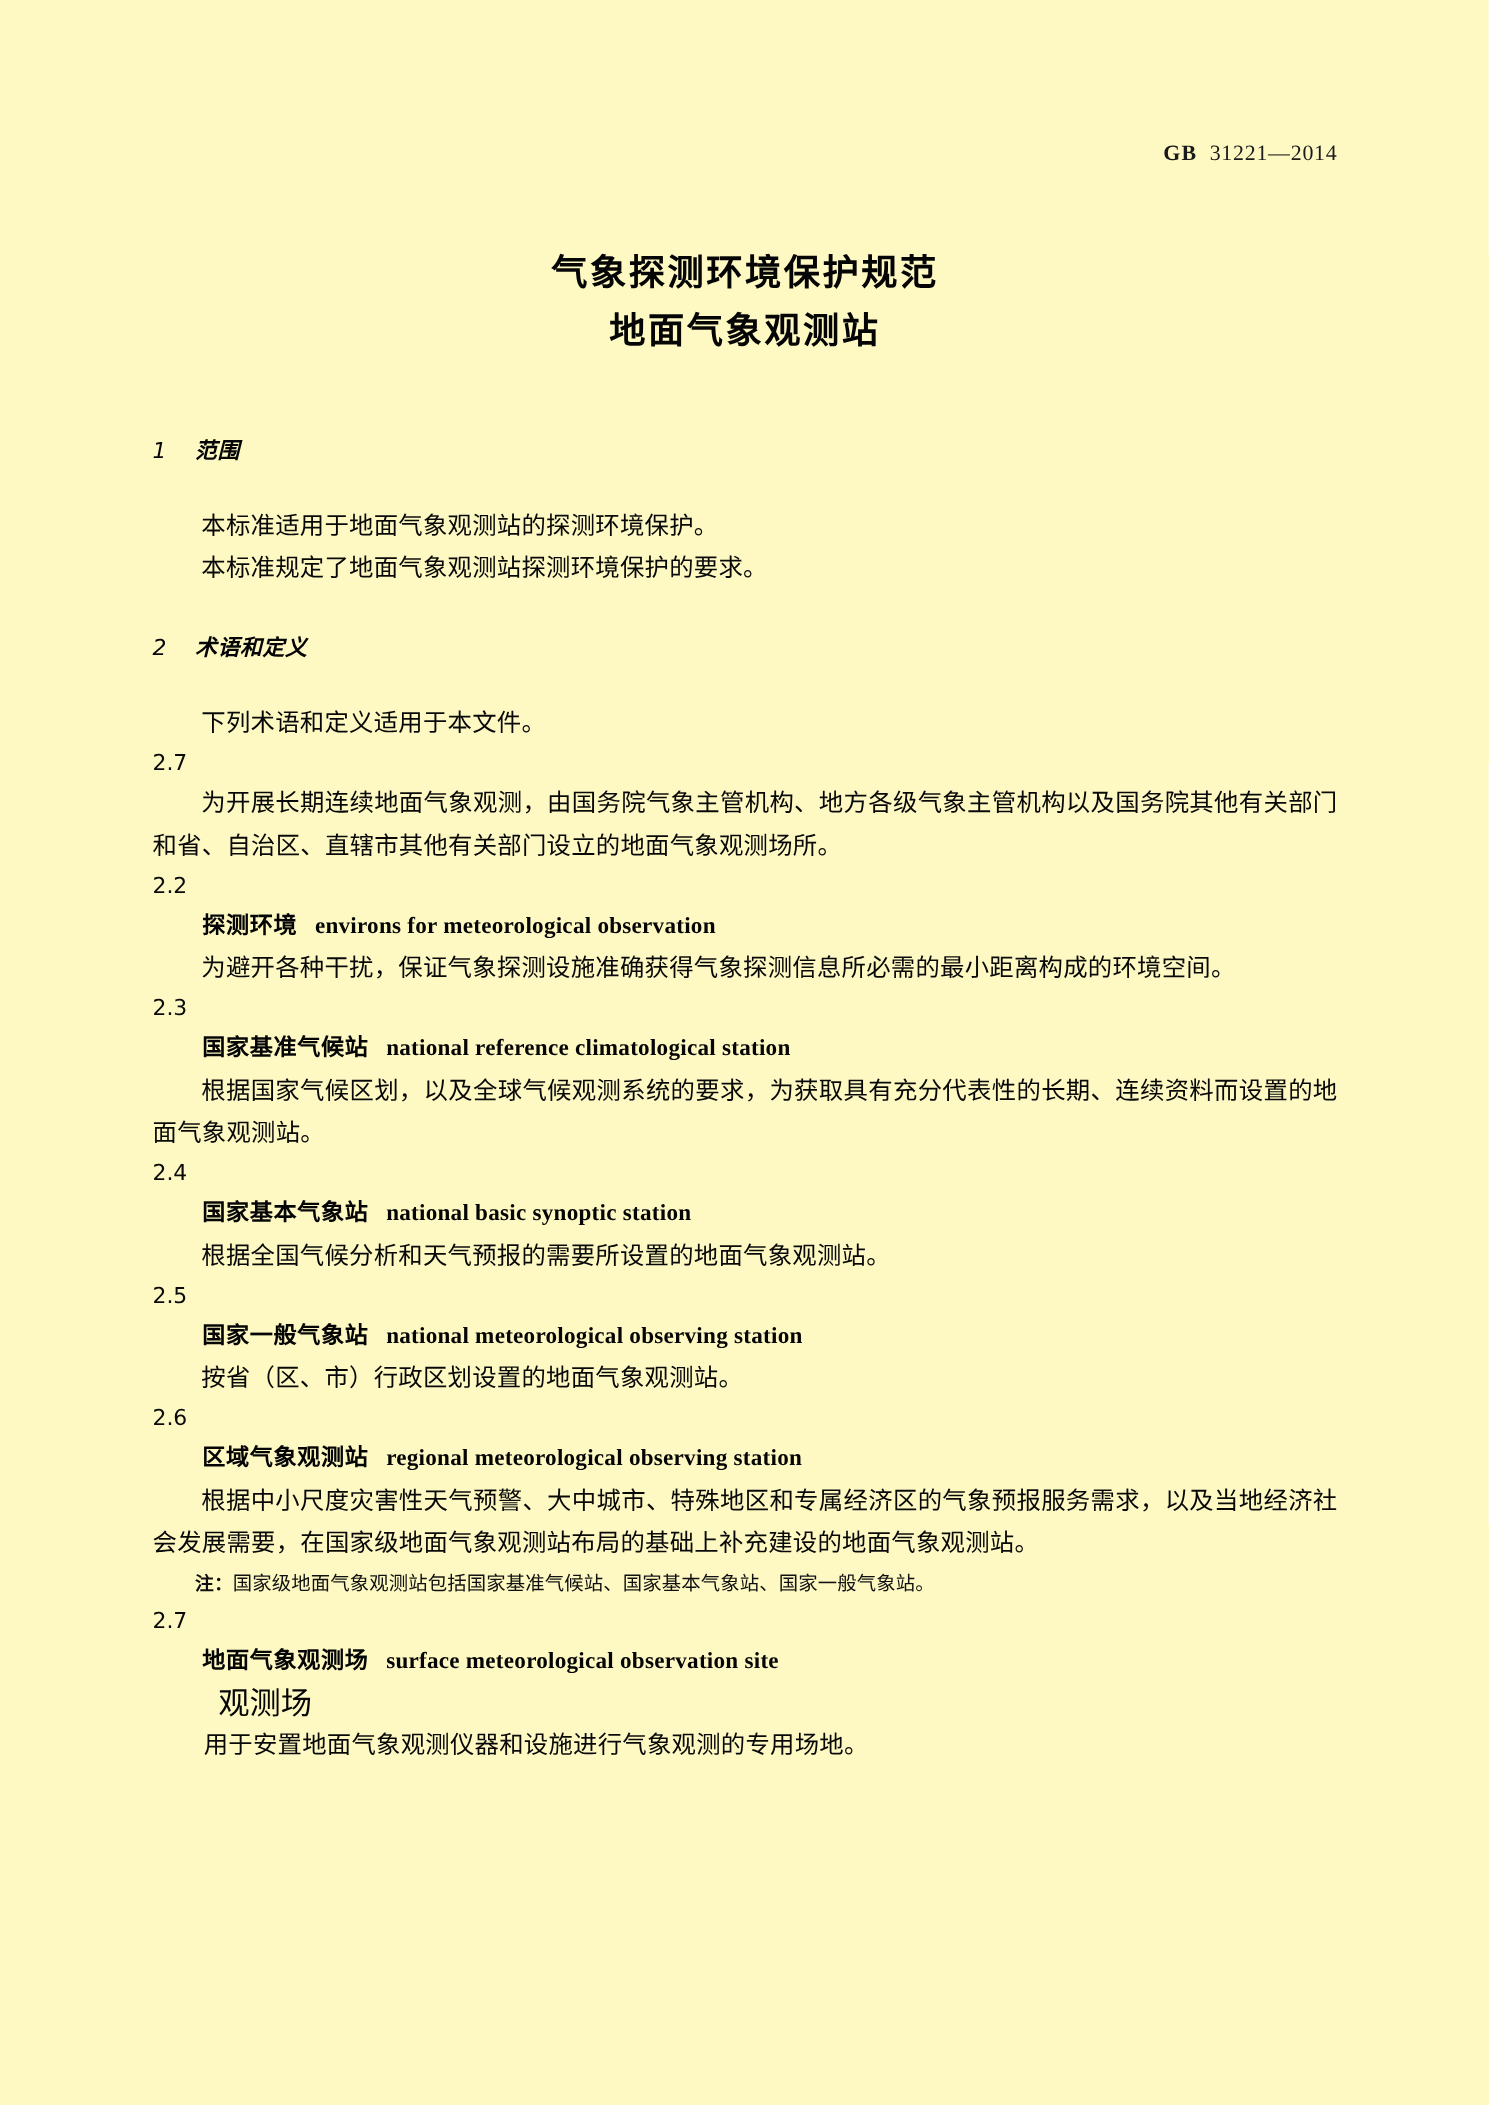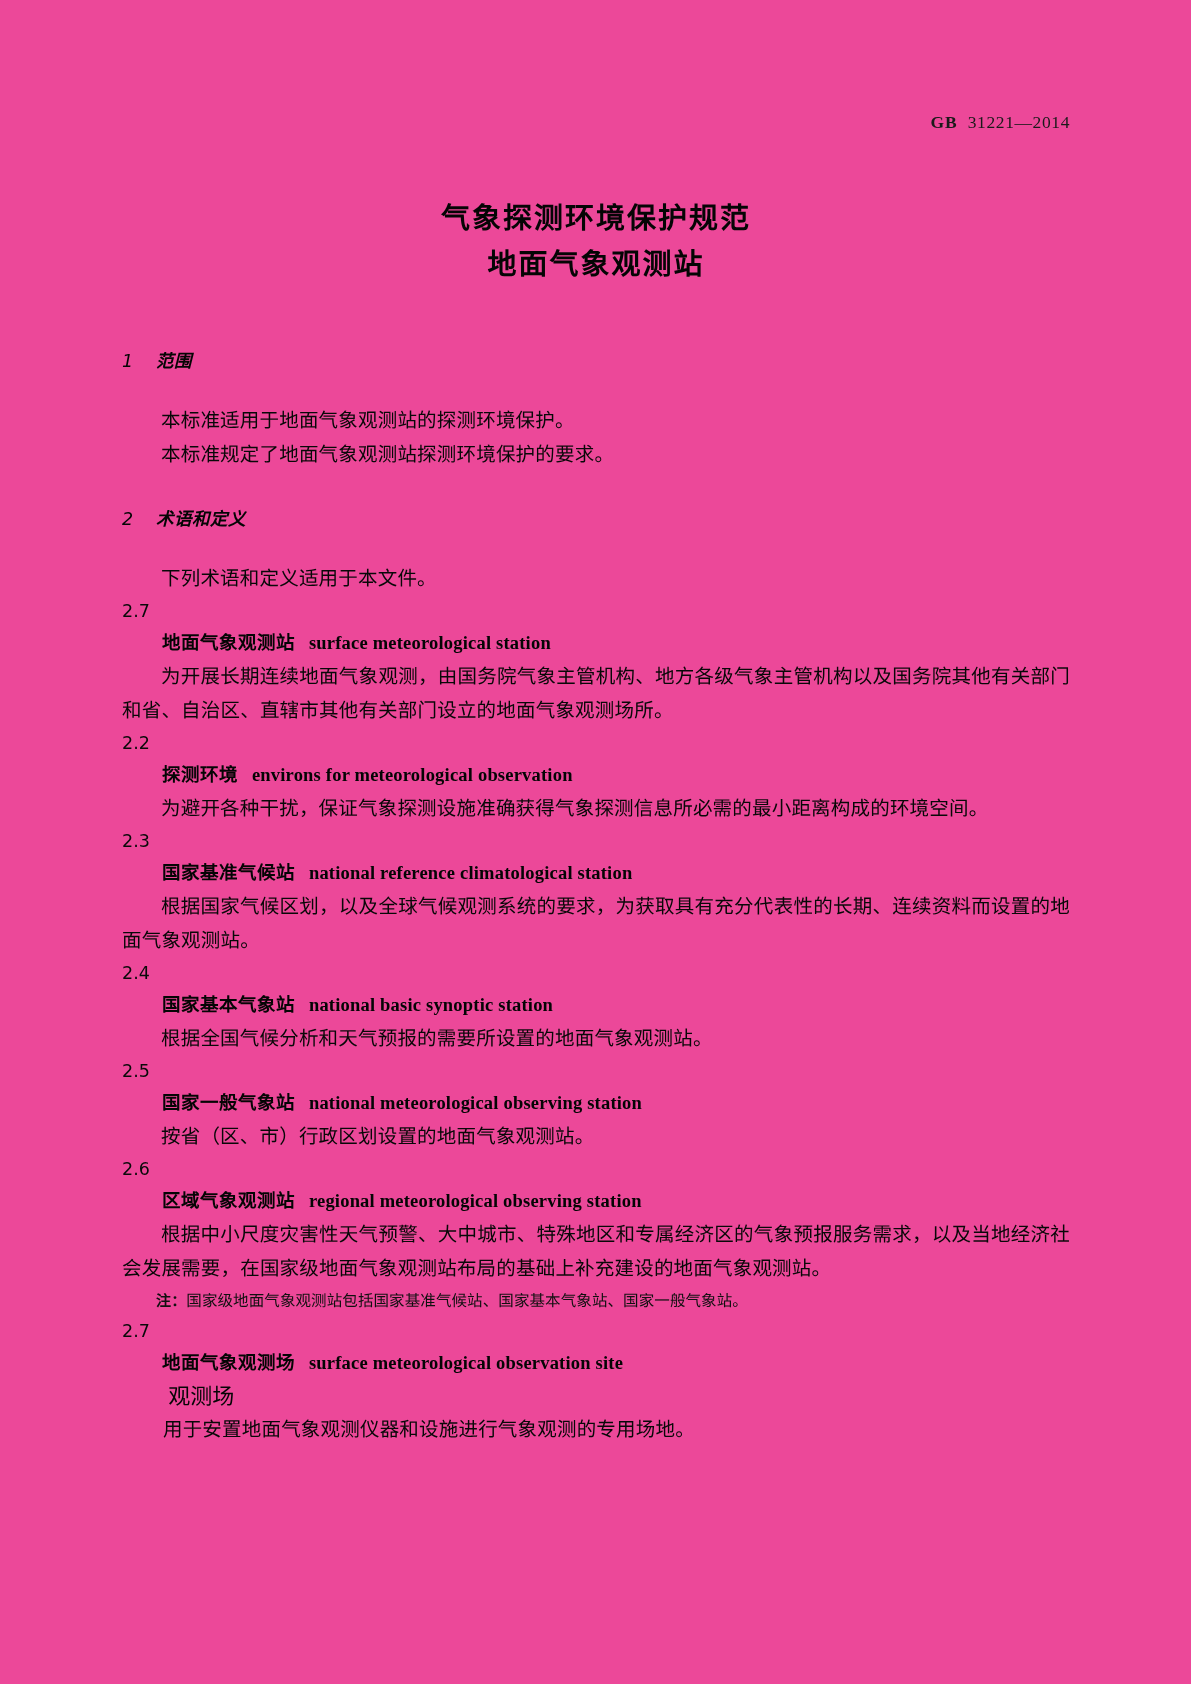--- a/index.html
+++ b/index.html
@@ -10,21 +10,21 @@
   }
   body {
     font-family: "DejaVu Serif", "Liberation Serif", serif;
     color: #000000;
   }
   .page {
     position: relative;
     width: 1191px;
     height: 1684px;
     margin: 0 auto;
-    background: #ec4899;
+    background: #fef9c3;
     box-sizing: border-box;
     overflow: hidden;
   }
   .content {
     position: absolute;
     left: 122px;
     top: 0;
     width: 948px;
   }
 
@@ -177,23 +177,20 @@
       <div class="sec-block">
         <h2 class="sec-heading">
           <span class="sec-num">2</span><span>术语和定义</span>
         </h2>
         <div class="sp-after-heading"></div>
         <p class="para">下列术语和定义适用于本文件。</p>
       </div>
 
       <div class="term-block">
         <p class="clause-num">2.7</p>
-        <p class="term-line">
-          <span class="term-cn">地面气象观测站</span><span class="term-en">surface meteorological station</span>
-        </p>
         <p class="para">为开展长期连续地面气象观测，由国务院气象主管机构、地方各级气象主管机构以及国务院其他有关部门和省、自治区、直辖市其他有关部门设立的地面气象观测场所。</p>
       </div>
 
       <div class="term-block">
         <p class="clause-num">2.2</p>
         <p class="term-line">
           <span class="term-cn">探测环境</span><span class="term-en">environs for meteorological observation</span>
         </p>
         <p class="para">为避开各种干扰，保证气象探测设施准确获得气象探测信息所必需的最小距离构成的环境空间。</p>
       </div>
@@ -231,20 +228,20 @@
         <p class="note">
           <span class="note-label">注：</span><span>国家级地面气象观测站包括国家基准气候站、国家基本气象站、国家一般气象站。</span>
         </p>
       </div>
 
       <div class="term-block">
         <p class="clause-num">2.7</p>
         <p class="term-line">
           <span class="term-cn">地面气象观测场</span><span class="term-en">surface meteorological observation site</span>
         </p>
-        <p class="term-line" style="font-family:'DejaVu Serif','Liberation Serif',serif;font-size:22px;">观测场</p>
+        <p class="term-line" style="font-family:'DejaVu Serif','Liberation Serif',serif;font-size:25px;">观测场</p>
         <p class="para no-indent" style="padding-left:2.1em;">用于安置地面气象观测仪器和设施进行气象观测的专用场地。</p>
       </div>
 
     </div>
 
   </div>
 </div>
 
 </body></html>

